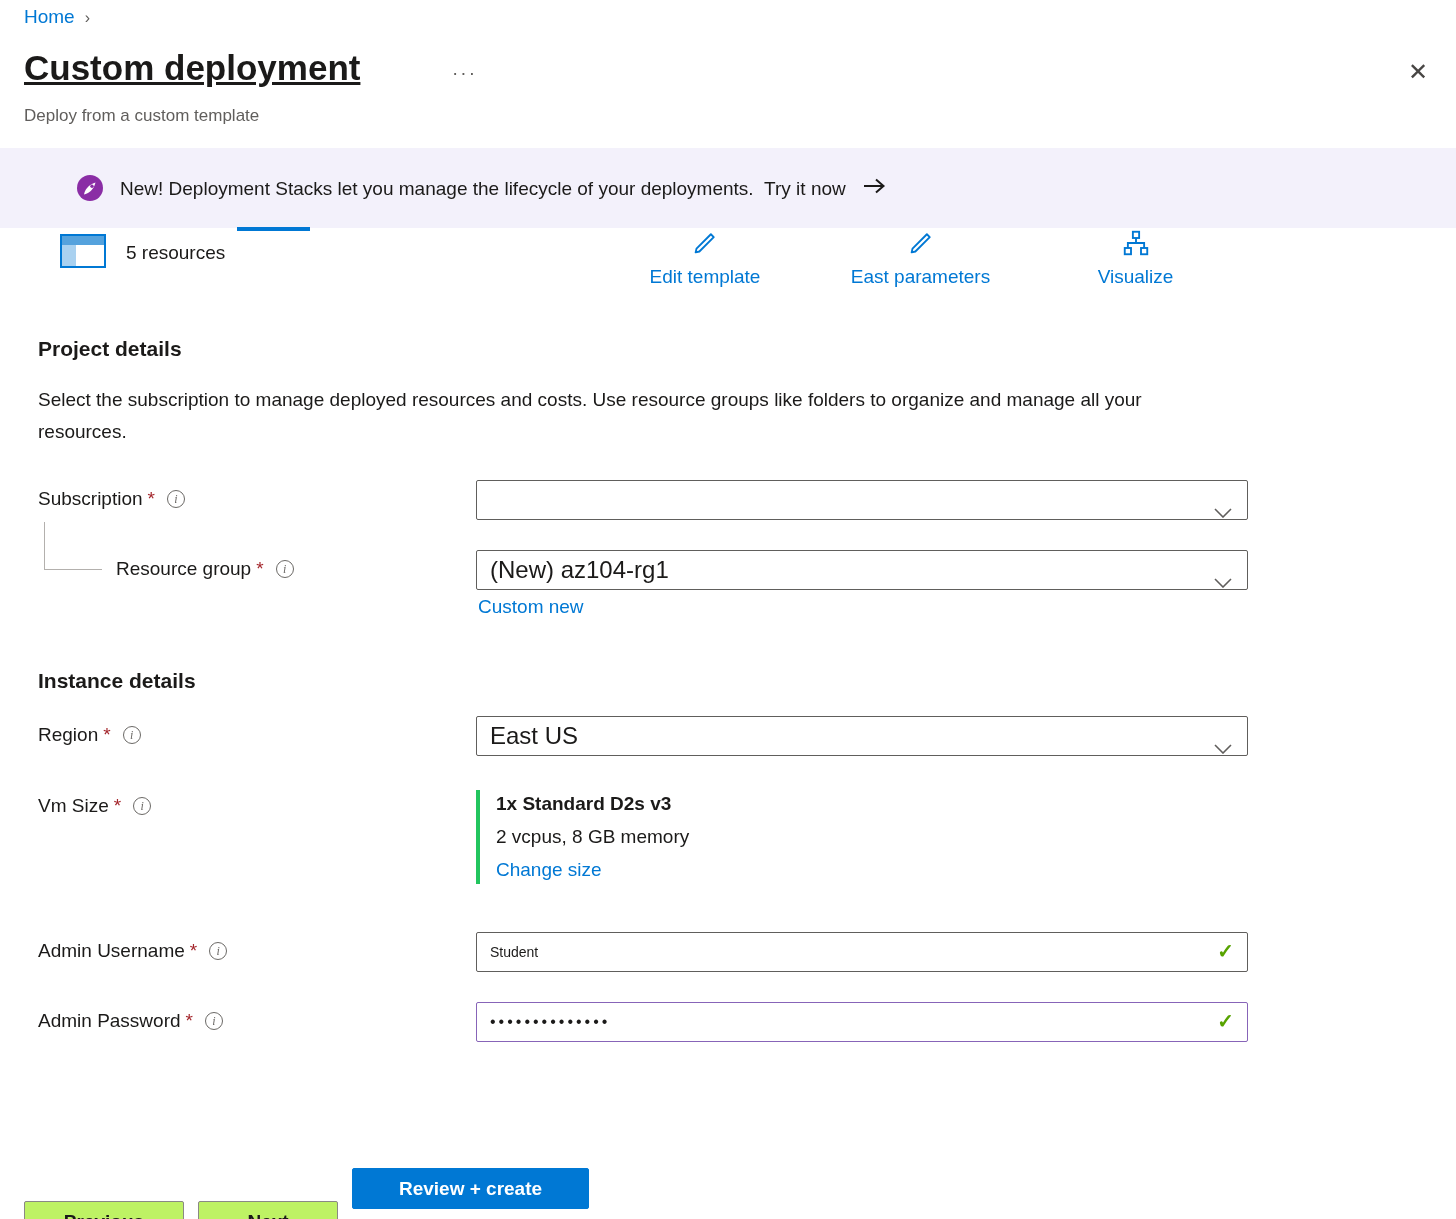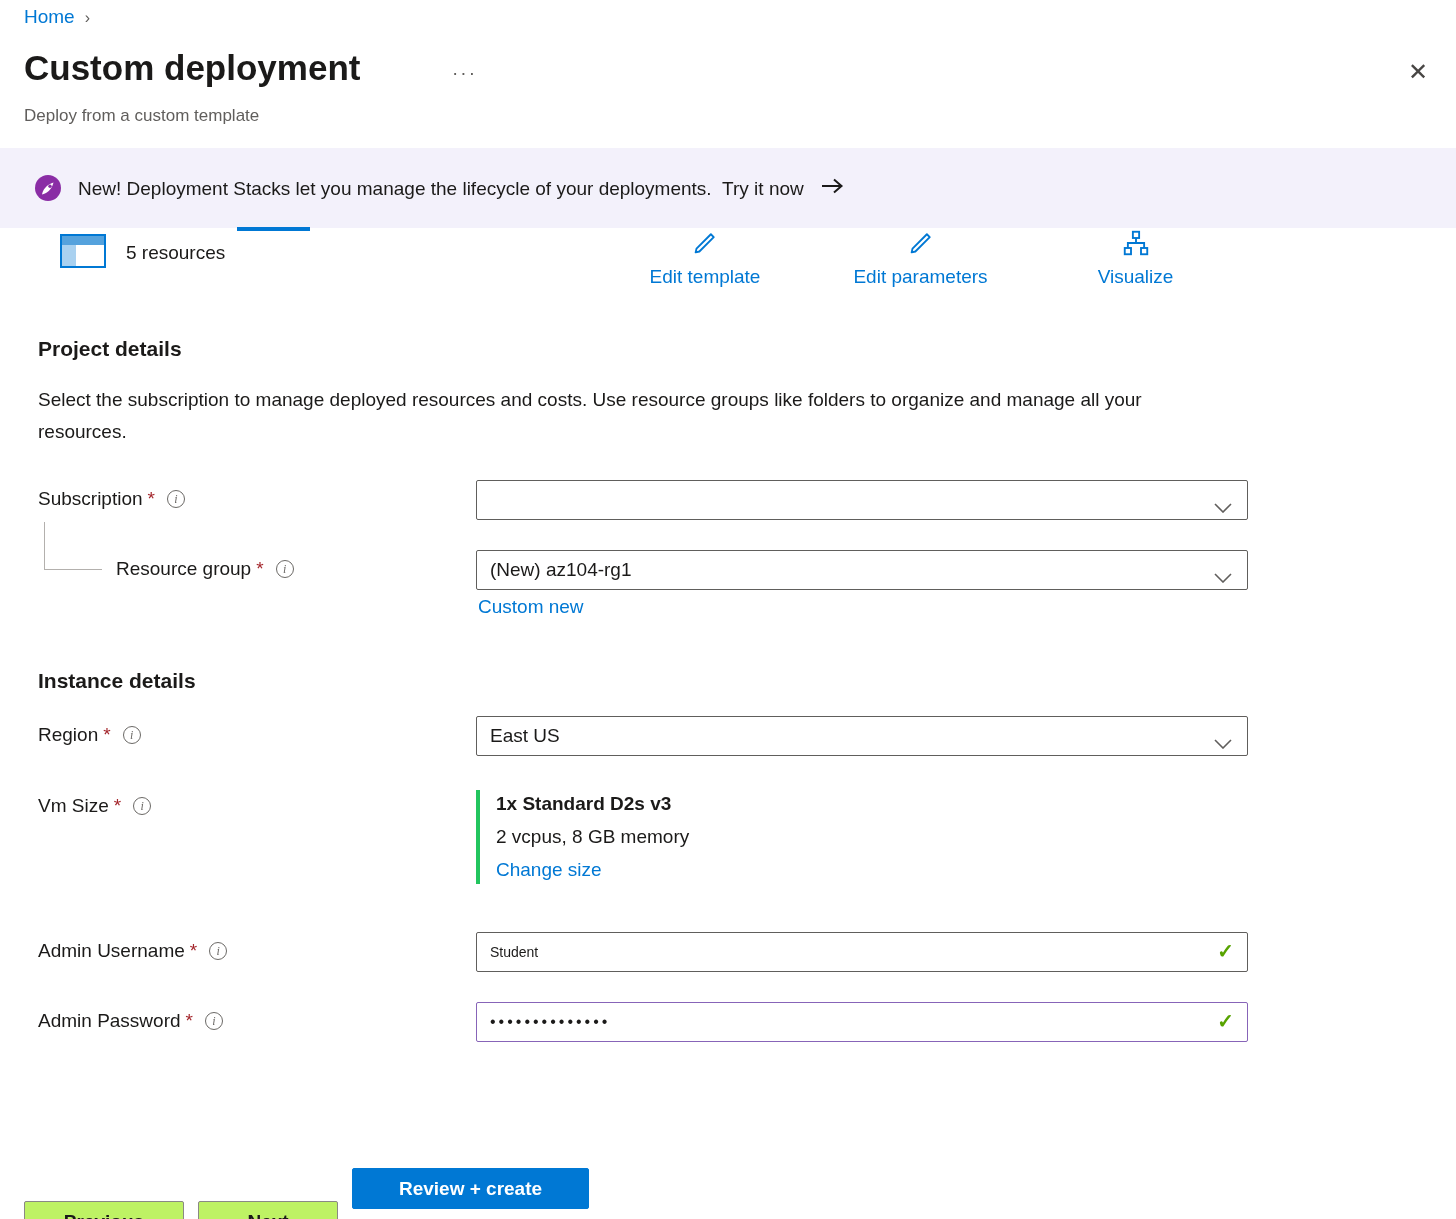--- a/index.html
+++ b/index.html
@@ -12,27 +12,27 @@
     overflow: hidden;
   }
   .abs { position: absolute; }
   .link { color: #0078d4; cursor: pointer; text-decoration: none; }
 
   
   .breadcrumb { left: 24px; top: 6px; display: flex; align-items: center; gap: 10px; font-size: 19px; }
   .breadcrumb .sep { color: #605e5c; font-size: 16px; padding-top: 2px; }
 
   
-  .page-title { left: 24px; top: 48px; font-size: 35px; font-weight: 700; color: #1b1a19; }
+  .page-title { left: 24px; top: 48px; font-size: 35px; font-weight: 700; color: #1b1a19; text-decoration: underline; }
   .title-ellipsis { left: 452px; top: 62px; font-size: 19px; color: #605e5c; letter-spacing: 2px; }
   .close-btn { left: 1408px; top: 58px; font-size: 24px; color: #484644; background: none; border: none; cursor: pointer; font-family: inherit; }
   .subtitle { left: 24px; top: 106px; font-size: 17px; color: #605e5c; }
 
   
-  .banner { left: 0; top: 148px; width: 1456px; height: 80px; background: #f3f1fb; display: flex; align-items: center; padding-left: 34px; gap: 16px; }
+  .banner { left: 0; top: 148px; width: 1456px; height: 80px; background: #f3f1fb; display: flex; align-items: center; padding-left: 76px; gap: 16px; }
   .banner-msg { font-size: 19px; color: #1b1a19; }
   .banner-link { font-size: 19px; color: #1b1a19; margin-left: 6px; cursor: pointer; }
   .banner-arrow { margin-left: 12px; display: inline-flex; align-items: center; }
 
   .fragment { left: 237px; top: 227px; width: 73px; height: 4px; background: #0078d4; }
 
   
   .tmpl-icon { left: 60px; top: 234px; }
   .resources-label { left: 126px; top: 242px; font-size: 19px; }
   .action { top: 228px; display: flex; flex-direction: column; align-items: center; gap: 4px; cursor: pointer; }
@@ -63,21 +63,21 @@
   #username-label { left: 38px; top: 940px; }
   #password-label { left: 38px; top: 1010px; justify-content: flex-end; }
 
   .connector { left: 44px; top: 522px; width: 58px; height: 48px; border-left: 1px solid #b3b0ad; border-bottom: 1px solid #b3b0ad; }
 
   
   .dropdown {
     position: absolute; width: 772px; height: 40px; background: #fff;
     border: 1px solid #605e5c; border-radius: 2px;
     display: flex; align-items: center; padding: 0 44px 0 13px;
-    font-size: 19px; cursor: pointer;
+    font-size: 24px; cursor: pointer;
   }
   .dropdown .chev { position: absolute; right: 15px; top: 15px; }
   #subscription-dd { left: 476px; top: 480px; }
   #rg-dd { left: 476px; top: 550px; }
   #region-dd { left: 476px; top: 716px; }
 
   .create-new { left: 478px; top: 596px; font-size: 19px; }
 
   
   .vm-block { left: 476px; top: 790px; border-left: 4px solid #22c55e; padding: 3px 0 3px 16px; }
@@ -155,21 +155,21 @@
   </span>
   <span class="action-label">Edit template</span>
 </div>
 
 <div class="abs action action-params">
   <span>
     <svg width="30" height="30" viewBox="0 0 24 24">
         <path d="M4.5 19.5l3-.7L19 7.3 16.7 5 5.2 16.5l-.7 3z" fill="none" stroke="#0078d4" stroke-width="1.5" stroke-linejoin="round"></path>
       </svg>
   </span>
-  <span class="action-label">Edit parameters</span>
+  <span class="action-label">East parameters</span>
 </div>
 
 <div class="abs action action-visualize">
   <span>
     <svg width="30" height="30" viewBox="0 0 24 24" fill="none" stroke="#0078d4" stroke-width="1.5">
       <rect x="9.5" y="3" width="5" height="5"></rect>
       <rect x="3" y="16" width="5" height="5"></rect>
       <rect x="16" y="16" width="5" height="5"></rect>
       <path d="M12 8v4M12 12H5.5v4M12 12h6.5v4"></path>
     </svg>

